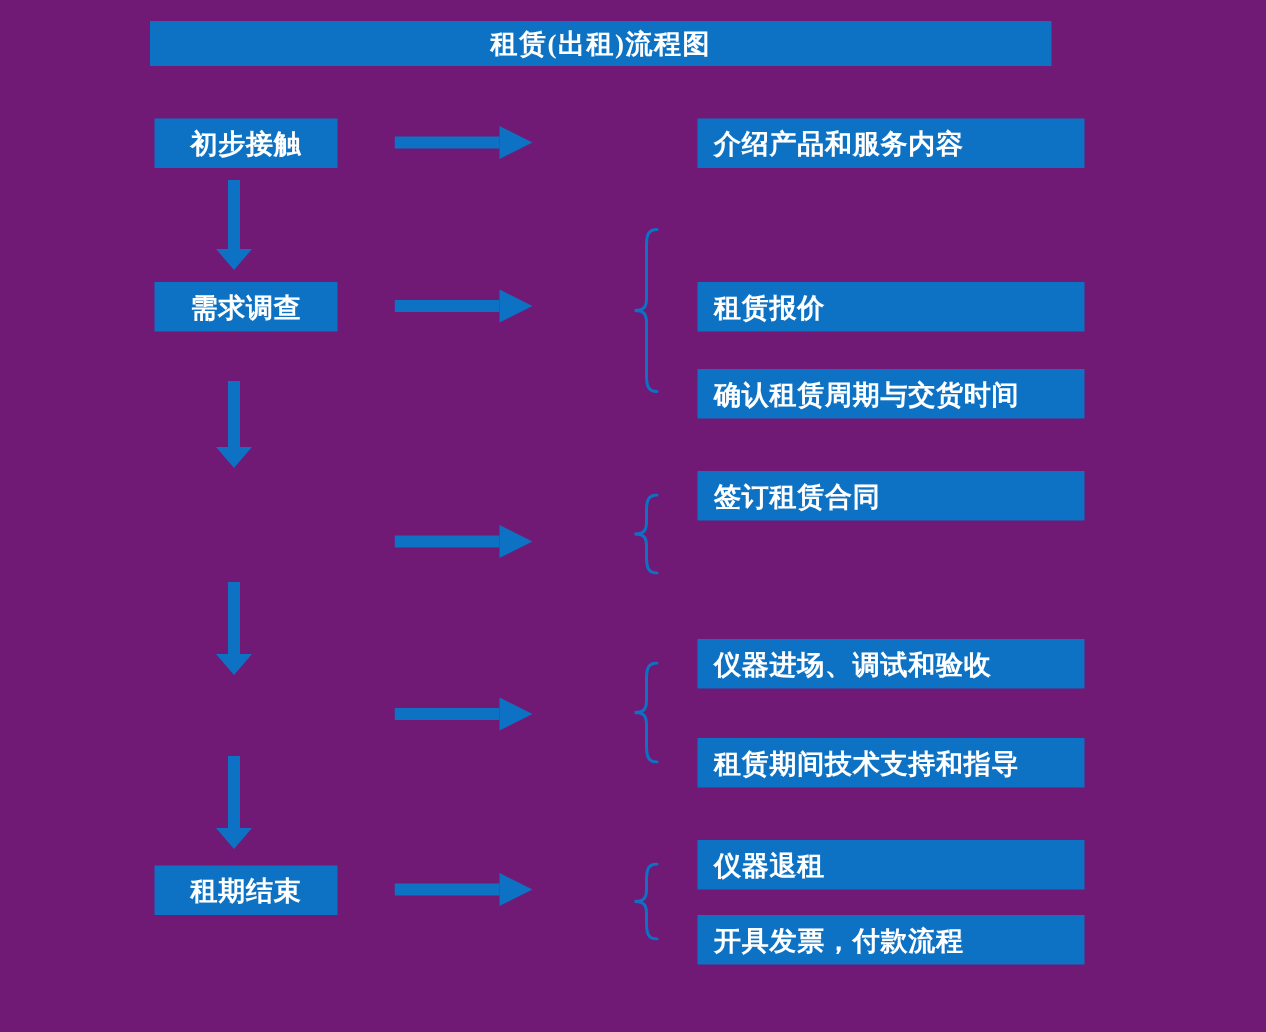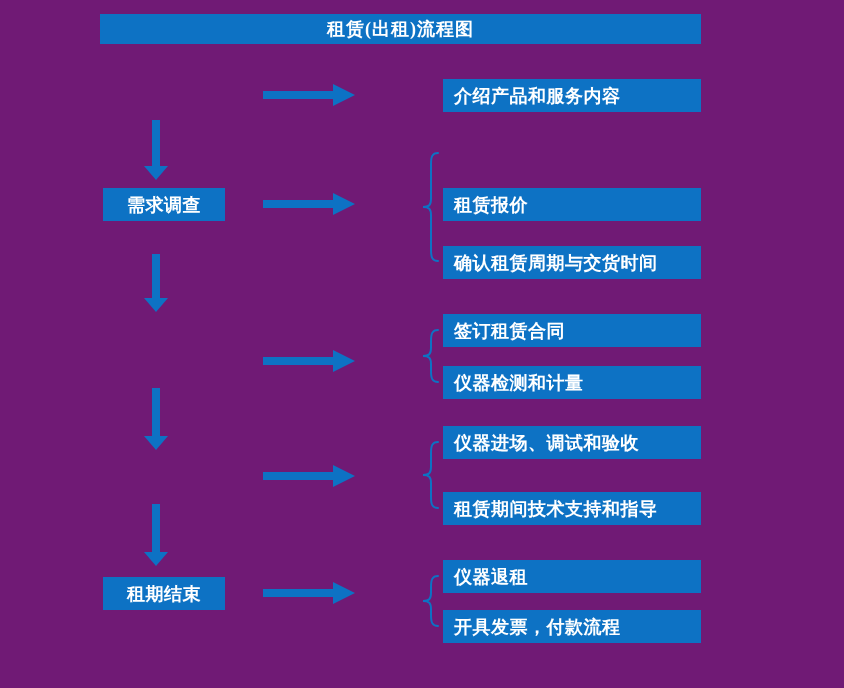--- a/index.html
+++ b/index.html
@@ -12,32 +12,33 @@
     background:var(--blue,#0D72C4); color:#fff; font-weight:bold; font-size:18px;
     display:flex; align-items:center; justify-content:center; letter-spacing:1px;
   }
 
   .box {
     position:absolute; background:var(--blue,#0D72C4); color:#ffffff;
     font-weight:bold; font-size:18px; display:flex; align-items:center;
     letter-spacing:0.5px; white-space:nowrap;
   }
   .step   { left:103px; width:122px; height:33px; justify-content:center; }
-  .detail { left:443px; width:258px; height:33px; padding-left:11px; justify-content:flex-start; }
+  .detail { left:465px; width:258px; height:33px; padding-left:11px; justify-content:flex-start; }
 
   .arrow, .brace { position:absolute; color:var(--blue,#0D72C4); }
   svg { display:block; }
 </style>
 </head>
 <body>
 
 <div class="stage">
 
   <div class="title-bar">租赁(出租)流程图</div>
 
+  <div class="box step" style="top:79px">初步接触</div>
   <div class="box step" style="top:188px">需求调查</div>
   <div class="box step" style="top:577px">租期结束</div>
 
   <div class="arrow" style="left:144px; top:120px">
     <svg width="24" height="60" viewBox="0 0 24 60">
         <rect x="8" y="0" width="8" height="46" fill="currentColor"></rect>
         <polygon points="0,46 24,46 12,60" fill="currentColor"></polygon>
       </svg>
   </div>
   <div class="arrow" style="left:144px; top:254px">
@@ -110,21 +111,20 @@
       <path d="M17,1 C11,1 10,5 10,12 L10,18 C10,24 8,26 2,26 C8,26 10,28 10,34 L10,40 C10,47 11,51 17,51"></path>
     </svg>
   </div>
 
   <div class="box detail" style="top:79px">介绍产品和服务内容</div>
 
   <div class="box detail" style="top:188px">租赁报价</div>
   <div class="box detail" style="top:246px">确认租赁周期与交货时间</div>
 
   <div class="box detail" style="top:314px">签订租赁合同</div>
-  <div class="box detail" style="top:366px">仪器检测和计量</div>
 
   <div class="box detail" style="top:492px">租赁期间技术支持和指导</div>
   <div class="box detail" style="top:426px">仪器进场、调试和验收</div>
 
   <div class="box detail" style="top:560px">仪器退租</div>
   <div class="box detail" style="top:610px">开具发票，付款流程</div>
 
 </div>
 
 </body></html>

